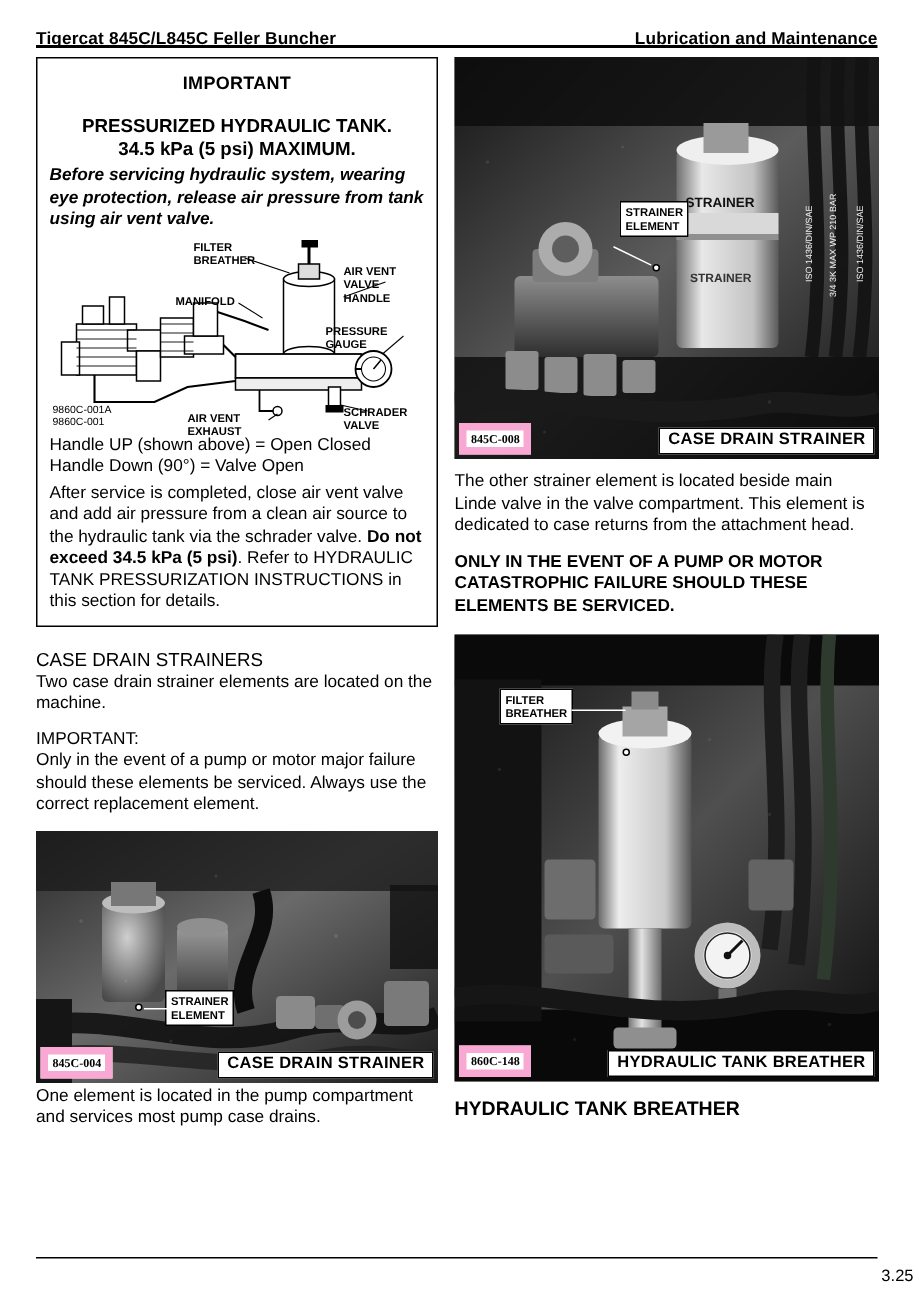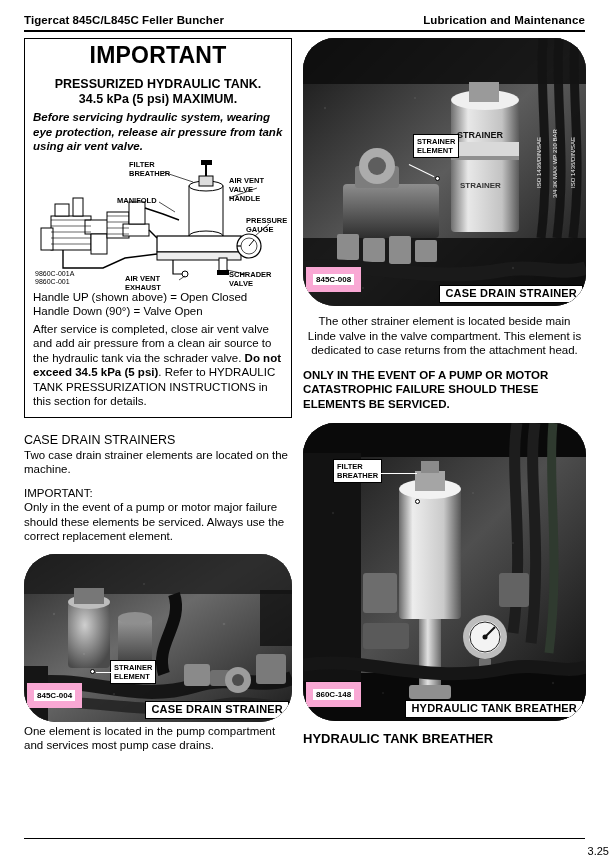--- a/index.html
+++ b/index.html
@@ -21,21 +21,21 @@
   }
   
   .header {
     position: absolute;
     top: 8px;
     left: 24px;
     right: 24px;
     height: 24px;
     display: flex;
     justify-content: space-between;
-    align-items: center;
+    align-items: flex-end;
   }
   .header-left {
     font-size: 11.5px;
     font-weight: bold;
     letter-spacing: 0.1px;
   }
   .header-right {
     font-size: 11.5px;
     font-weight: bold;
     letter-spacing: 0.1px;
@@ -62,21 +62,21 @@
     width: 283px;
   }
   
   .important-box {
     border: 1.5px solid #000;
     padding: 6px 8px 8px 8px;
     width: 268px;
   }
   .imp-title {
     text-align: center;
-    font-size: 23px;
+    font-size: 12px;
     font-weight: bold;
     letter-spacing: 0.2px;
     line-height: 21px;
   }
   .imp-sub1 {
     text-align: center;
     font-size: 12.5px;
     font-weight: bold;
     line-height: 15px;
     margin-top: 11px;
@@ -117,48 +117,48 @@
   .sec-head-bold {
     font-size: 13px;
     font-weight: bold;
     line-height: 17px;
   }
   
   .photo {
     position: relative;
     background: #111;
     overflow: hidden;
-    border-radius: 32px;
   }
   .photo .grain {
     position: absolute;
     inset: 0;
   }
   .caption-bar {
     position: absolute;
     bottom: 3px;
     right: 3px;
     background: #fff;
     border: 1px solid #000;
     font-size: 11px;
     font-weight: bold;
     padding: 1px 5px 2px 5px;
     letter-spacing: 0.2px;
     line-height: 13px;
   }
   .photo-id {
     position: absolute;
-    bottom: 14px;
+    bottom: 3px;
     left: 3px;
     background: #fff;
-    border: 7px solid #f9a8d4;
+    border: 5px solid #f9a8d4;
     font-size: 8px;
     font-weight: bold;
     padding: 1px 3px;
     line-height: 9px;
+    font-family: Liberation Serif, serif;
   }
   .callout {
     position: absolute;
     background: #fff;
     border: 1px solid #000;
     font-size: 7.5px;
     font-weight: bold;
     line-height: 9px;
     padding: 2px 3px;
     text-align: left;
@@ -276,21 +276,21 @@
           <line x1="146" y1="122" x2="152" y2="118" stroke="#000" stroke-width="0.7"></line>
           <line x1="212" y1="116" x2="194" y2="112" stroke="#000" stroke-width="0.7"></line>
         </svg>
 
         <div class="callout" style="left:96px; top:2px; border:none; background:transparent; padding:0;">FILTER
 BREATHER</div>
         <div class="callout" style="left:196px; top:18px; border:none; background:transparent; padding:0;">AIR VENT
 VALVE
 HANDLE</div>
         <div class="callout" style="left:84px; top:38px; border:none; background:transparent; padding:0;">MANIFOLD</div>
-        <div class="callout" style="left:213px; top:58px; border:none; background:transparent; padding:0;">PRESSURE
+        <div class="callout" style="left:184px; top:58px; border:none; background:transparent; padding:0;">PRESSURE
 GAUGE</div>
         <div class="callout" style="left:92px; top:116px; border:none; background:transparent; padding:0;">AIR VENT
 EXHAUST</div>
         <div class="callout" style="left:196px; top:112px; border:none; background:transparent; padding:0;">SCHRADER
 VALVE</div>
         <div class="tiny-label" style="position:absolute; left:2px; top:112px; white-space:pre-line;">9860C-001A
 9860C-001</div>
       </div>
 
       <div class="bodytext">Handle UP (shown above) = Open Closed</div>
@@ -432,21 +432,21 @@
         </g>
       </svg>
       <div class="callout" style="left:110px; top:96px;">STRAINER
 ELEMENT</div>
       <div class="leader" style="left:106px; top:126px; width:28px; transform:rotate(26deg); transform-origin:left center;"></div>
       <div class="dot" style="left:132px; top:138px;"></div>
       <div class="photo-id">845C-008</div>
       <div class="caption-bar">CASE DRAIN STRAINER</div>
     </div>
 
-    <div class="bodytext" style="margin-top:8px;text-align:center;">The other strainer element is located beside main Linde valve in the valve compartment. This element is dedicated to case returns from the attachment head.</div>
+    <div class="bodytext" style="margin-top:8px;">The other strainer element is located beside main Linde valve in the valve compartment. This element is dedicated to case returns from the attachment head.</div>
     <div class="bodytext b" style="margin-top:10px;">ONLY IN THE EVENT OF A PUMP OR MOTOR CATASTROPHIC FAILURE SHOULD THESE ELEMENTS BE SERVICED.</div>
 
     <div class="photo" style="width:283px; height:298px; margin-top:12px;">
       <svg class="grain" width="283" height="298" viewBox="0 0 283 298" preserveAspectRatio="none">
         <defs>
           <linearGradient id="bg3" x1="0" y1="0" x2="1" y2="1">
             <stop offset="0%" stop-color="#0f0f0f"></stop>
             <stop offset="50%" stop-color="#4f4f4f"></stop>
             <stop offset="100%" stop-color="#0c0c0c"></stop>
           </linearGradient>

